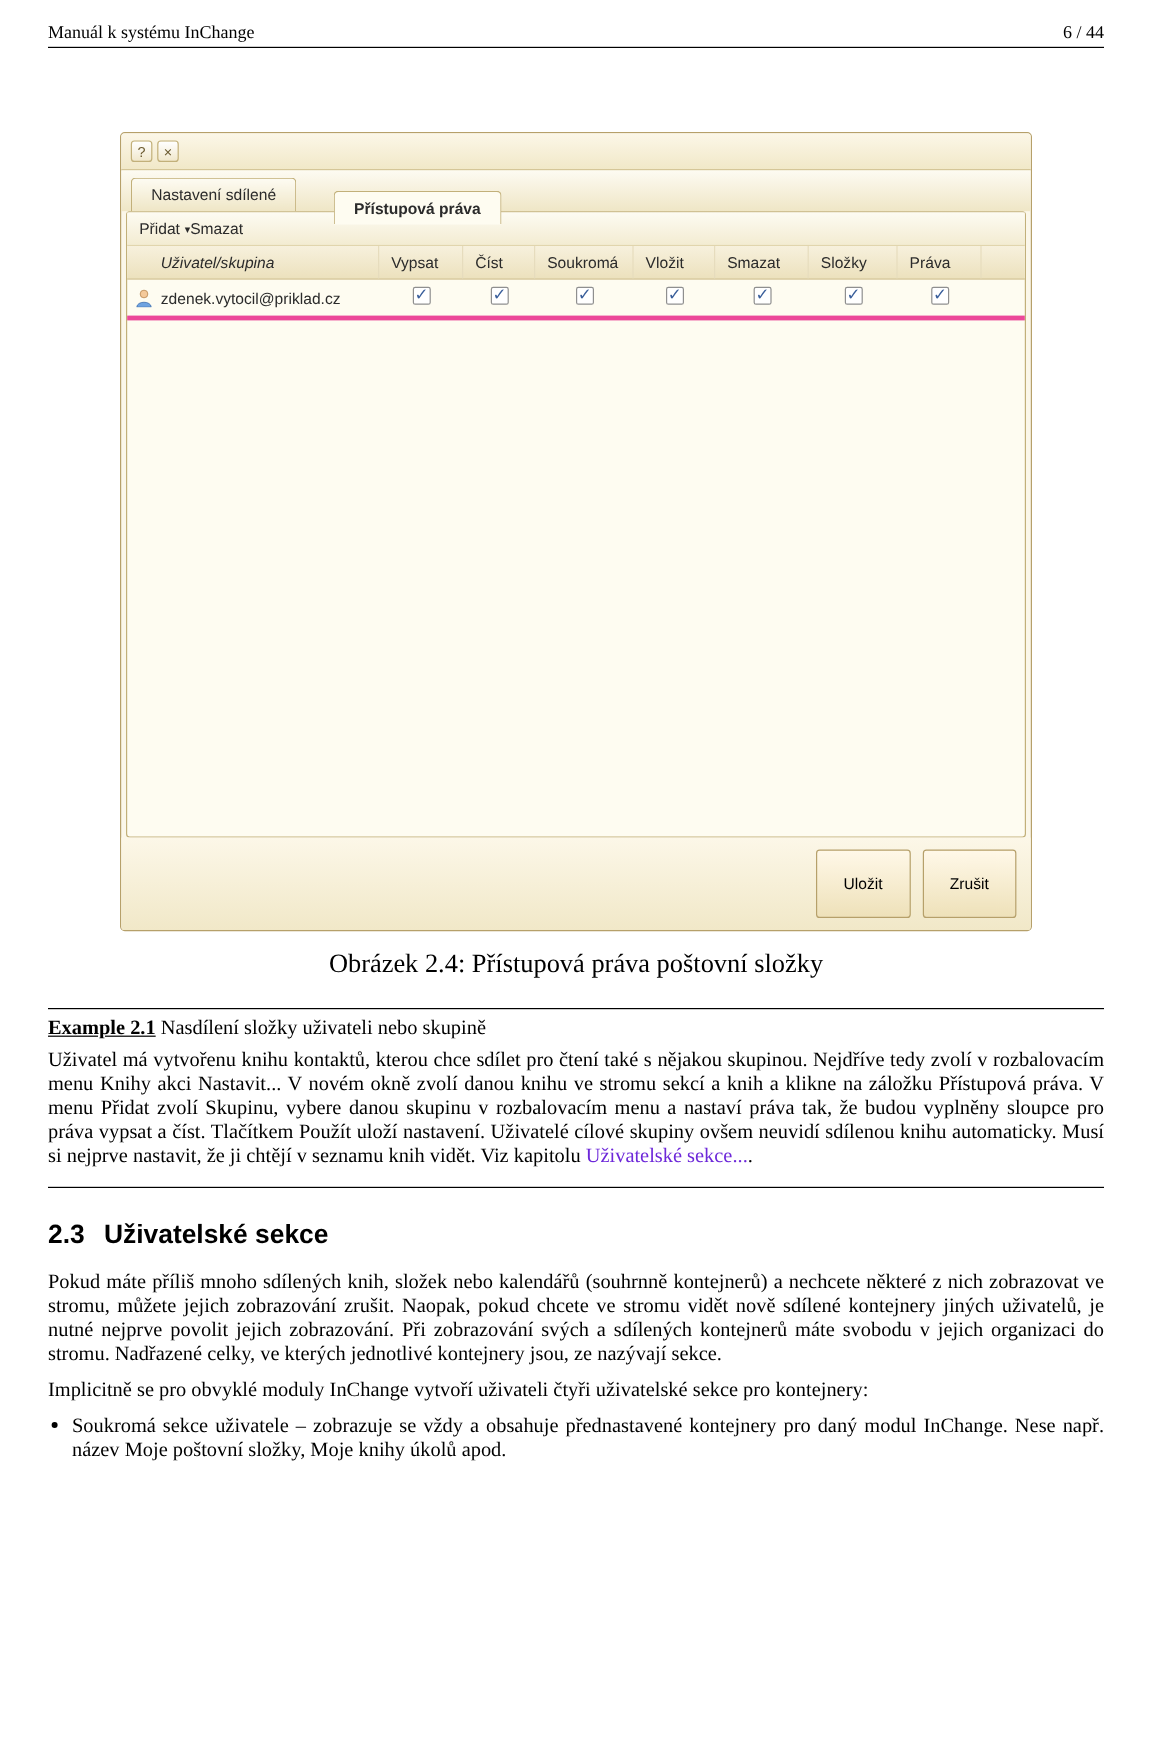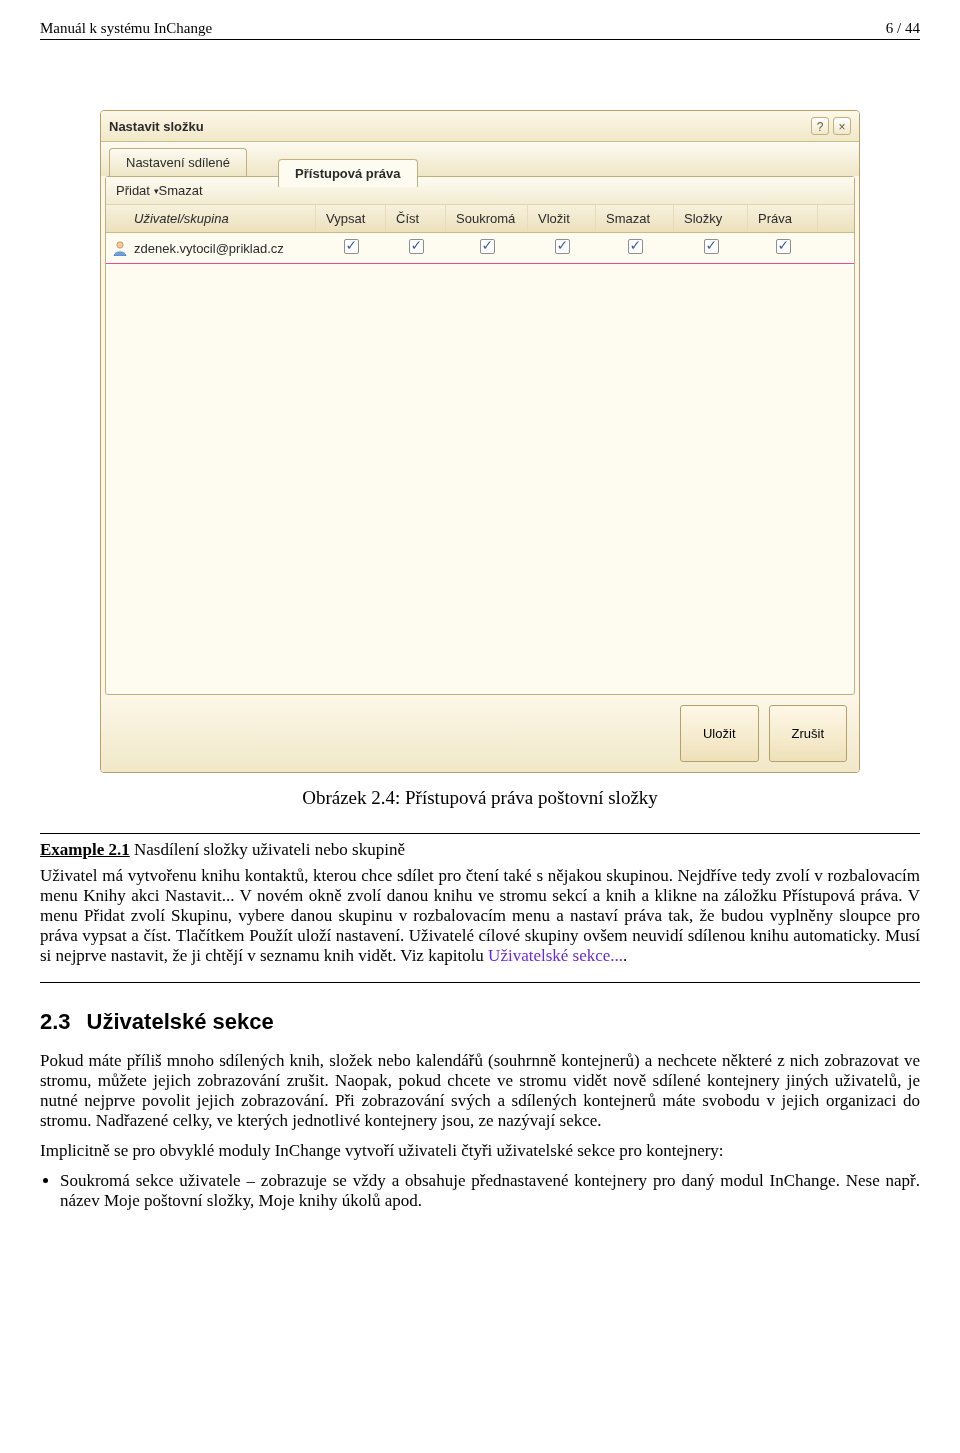--- a/index.html
+++ b/index.html
@@ -84,21 +84,21 @@
     background: linear-gradient(#f7f1dd, #ece1bd);
     border-bottom: 1px solid #cdbb86;
   }
   .grid-head-row > div {
     padding: 6px 10px;
     border-right: 1px solid #e6dcbd;
     font-size: 13px;
   }
   .grid-head-row > div:first-child { padding-left: 28px; font-style: italic; }
   .grid-row {
-    border-bottom: 1px solid #ec4899;
+    border-bottom: 4px solid #ec4899;
   }
   .grid-row > div { padding: 6px 10px; }
   .usercell { display: flex; align-items: center; gap: 6px; padding-left: 6px !important; }
   .user-icn {
     width: 16px; height: 16px;
     display: inline-block;
   }
   .chkcell { text-align: center; }
   .chk {
     width: 15px; height: 15px;
@@ -125,21 +125,21 @@
     padding: 20px 22px;
     border: 1px solid #b6a06a;
     border-radius: 3px;
     background: linear-gradient(#fff8e8, #eee1b9);
     cursor: pointer;
     font-size: 13px;
   }
   .figure-caption {
     text-align: center;
     margin: 14px 0 24px 0;
-    font-size: 19px;
+    font-size: 22px;
   }
   .example-block {
     border-top: 1px solid #000;
     border-bottom: 1px solid #000;
     padding: 4px 0 6px 0;
     margin-bottom: 26px;
     text-align: justify;
   }
   .example-block .ex-title { margin: 2px 0 6px 0; }
   .example-block .ex-title strong { font-weight: bold; text-decoration: underline; }
@@ -161,21 +161,20 @@
 <div class="doc-header-row">
   <span>Manuál k systému InChange</span>
   <span>6 / 44</span>
 </div>
 <hr class="doc-rule">
 
 <div class="screenshot-wrap">
   <div class="sshot">
 
     <div class="titlebar">
-      <span class="title">Nastavit složku</span>
       <span class="title-icons">
         <span class="title-icn">?</span>
         <span class="title-icn">×</span>
       </span>
     </div>
 
     <div class="tabstrip">
       <div class="tab">Nastavení sdílené</div>
       <div class="tab active">Přístupová práva</div>
     </div>

